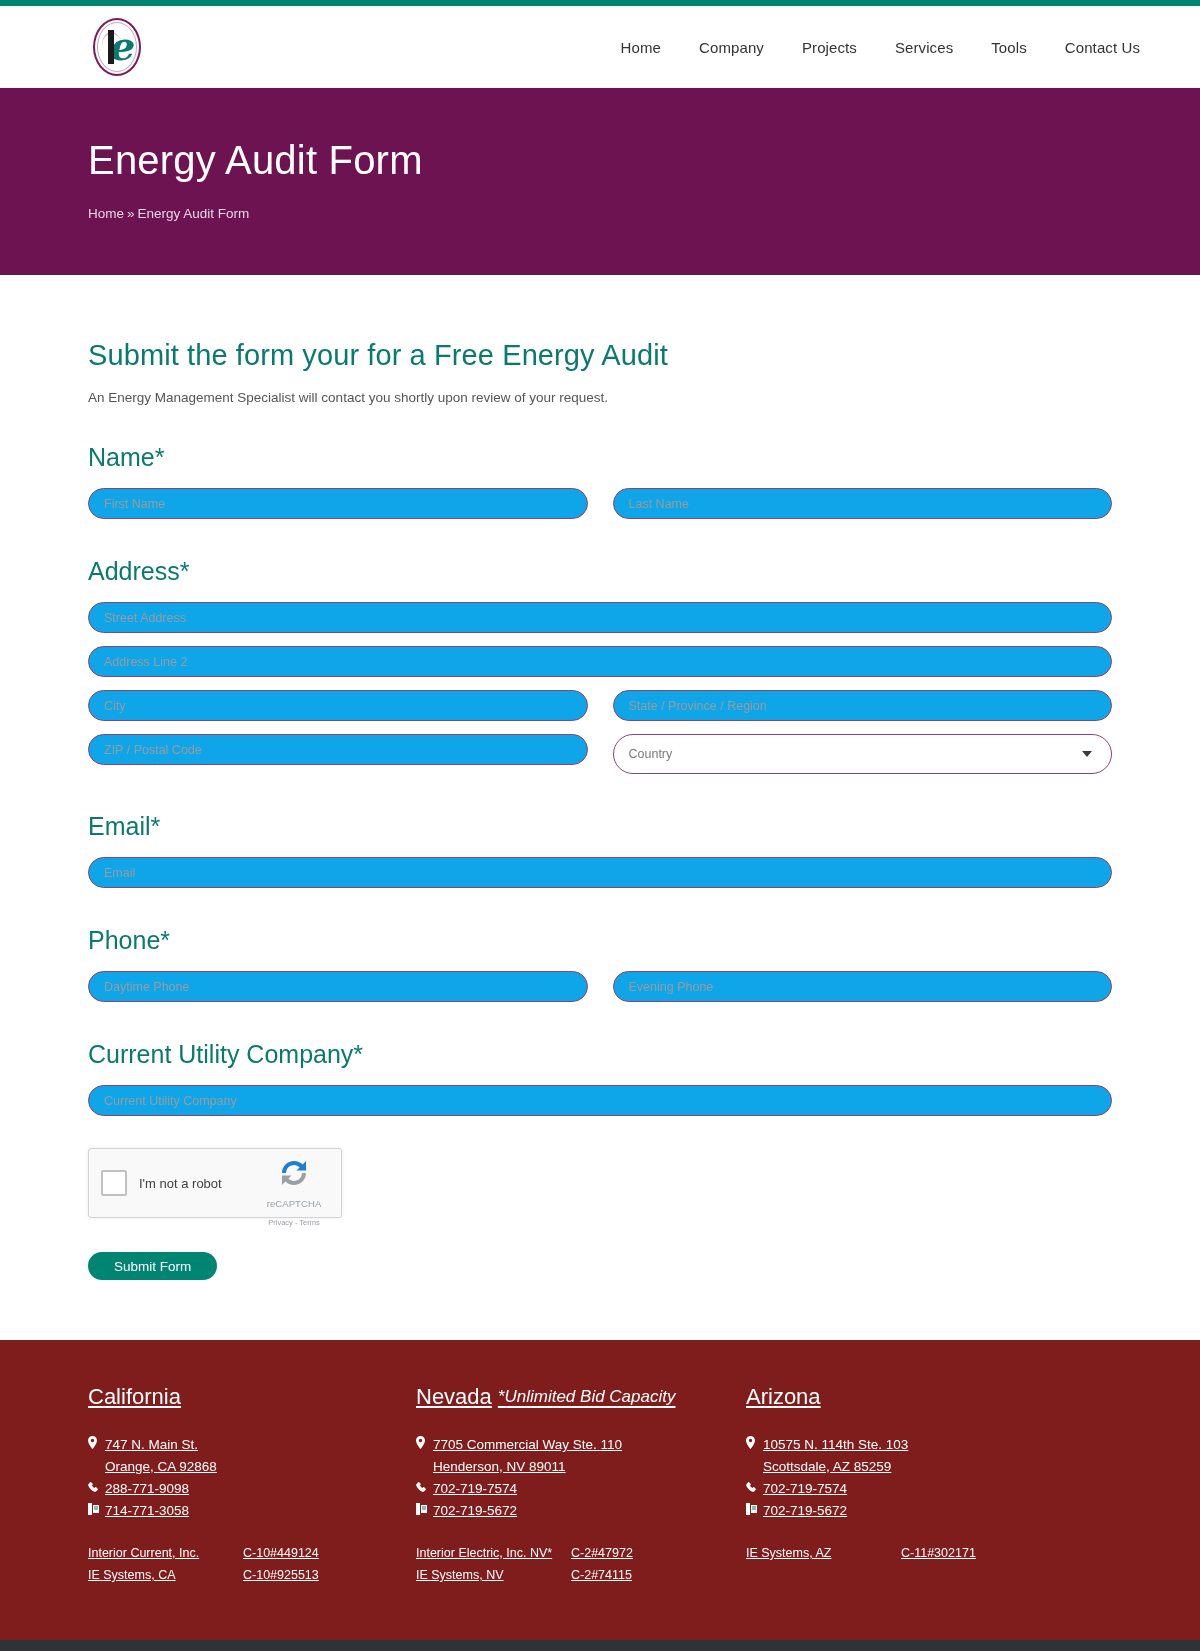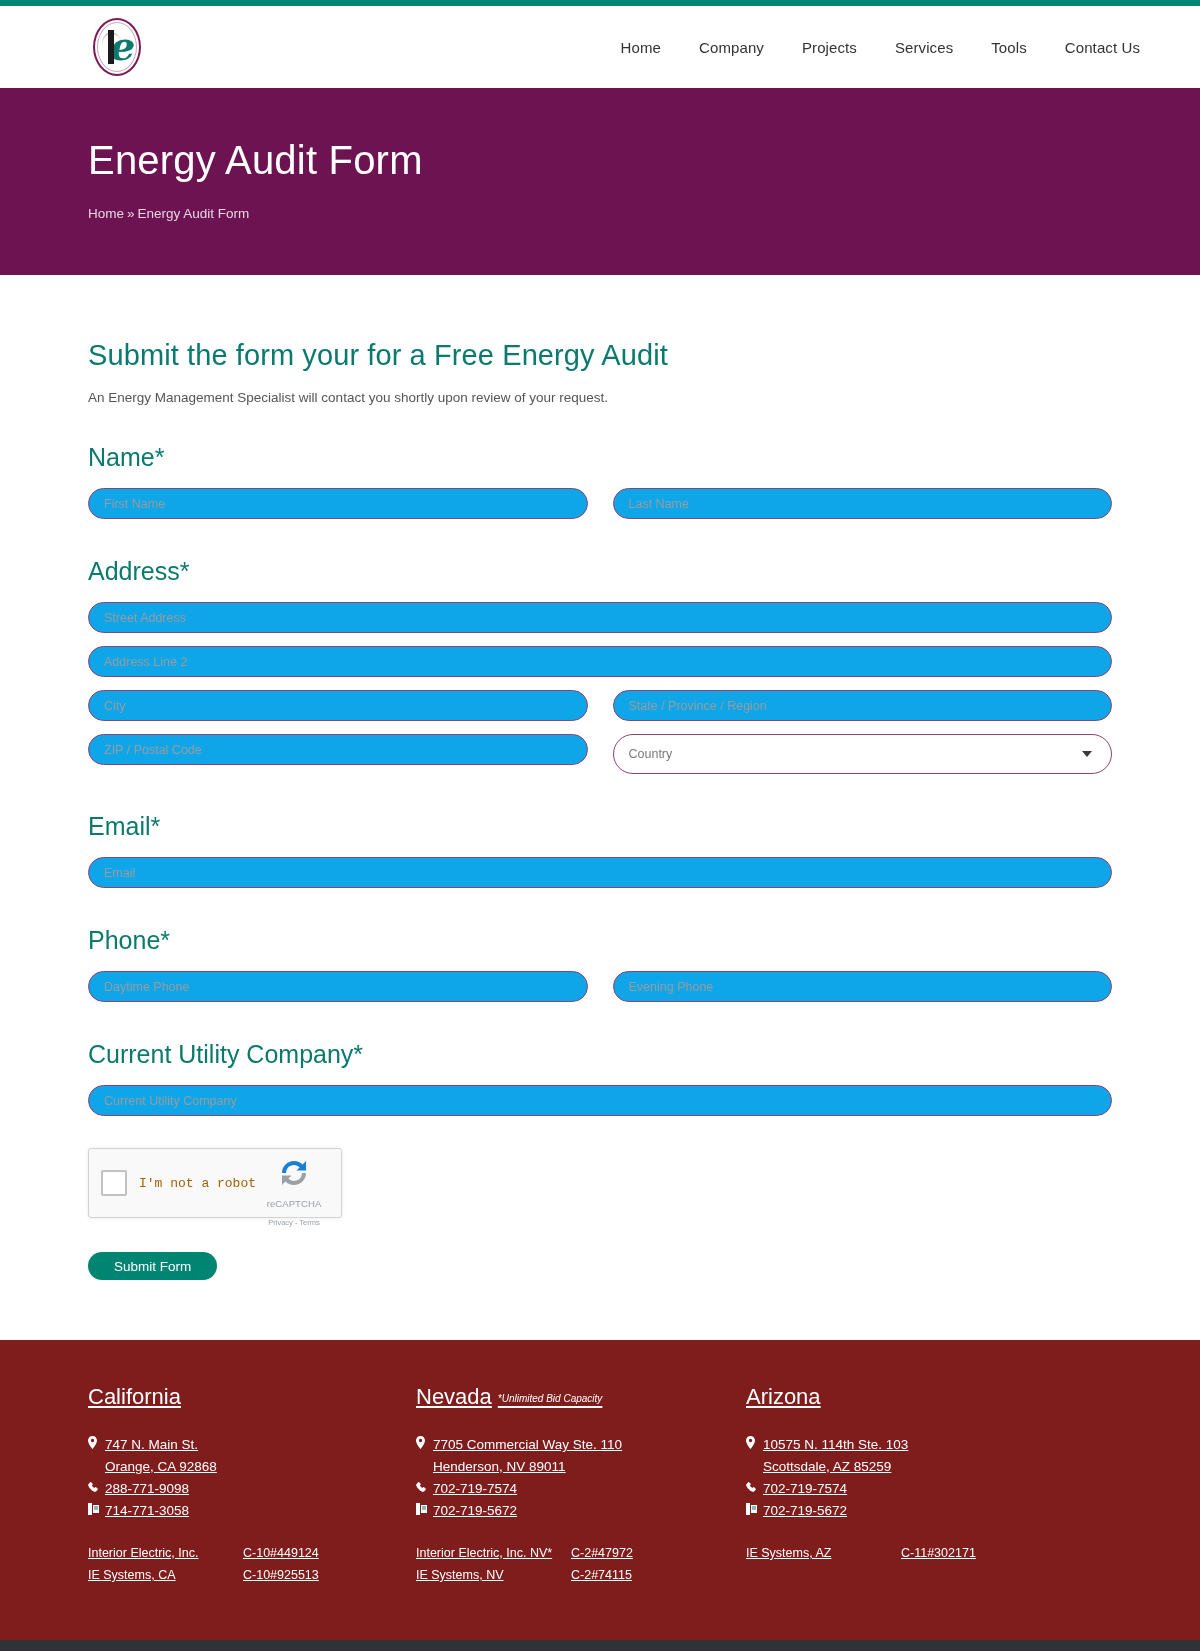--- a/index.html
+++ b/index.html
@@ -201,22 +201,22 @@
   .rc-box {
     width: 26px; height: 26px;
     background: #ffffff;
     border: 2px solid #c1c1c1;
     border-radius: 2px;
     flex: 0 0 auto;
   }
   .rc-label {
     margin-left: 12px;
     font-size: 13px;
-    color: #a16207;
-    font-family: Liberation Mono, monospace;
+    color: #404040;
+    font-family: Liberation Sans, sans-serif;
   }
   .rc-brand {
     position: absolute;
     right: 10px;
     top: 8px;
     width: 74px;
     text-align: center;
   }
   .rc-logo {
     width: 34px; height: 32px;
@@ -259,21 +259,21 @@
   .footer-cols { display: flex; }
   .fcol { flex: 1 1 0; padding-right: 20px; }
   .fcol:nth-child(1) { flex: 0 0 328px; }
   .fcol:nth-child(2) { flex: 0 0 330px; }
   .fcol-title {
     font-size: 22px;
     font-weight: 400;
     margin-bottom: 24px;
   }
   .fcol-title .note {
-    font-size: 10px;
+    font-size: 17px;
     font-style: italic;
     margin-left: 6px;
     vertical-align: 2px;
   }
   .faddr-line {
     font-size: 13.5px;
     line-height: 22px;
     display: flex;
     align-items: flex-start;
   }
@@ -473,21 +473,21 @@
           <svg width="11" height="12" viewBox="0 0 11 12">
               <rect x="0" y="0" width="4" height="12" fill="#ffffff"></rect>
               <rect x="5" y="2" width="6" height="8" fill="#ffffff"></rect>
               <rect x="6" y="3.5" width="4" height="1" fill="#0a8070"></rect>
               <rect x="6" y="5.5" width="4" height="1" fill="#0a8070"></rect>
             </svg>
         </span>
         <span>714-771-3058</span>
       </div>
       <div class="flicense">
-        <span class="lname">Interior Electric, Inc.</span>
+        <span class="lname">Interior Current, Inc.</span>
         <span class="lnum">C-10#449124</span>
       </div>
       <div class="flicense" style="margin-top:0;">
         <span class="lname">IE Systems, CA</span>
         <span class="lnum">C-10#925513</span>
       </div>
     </div>
 
     <div class="fcol">
       <div class="fcol-title">

